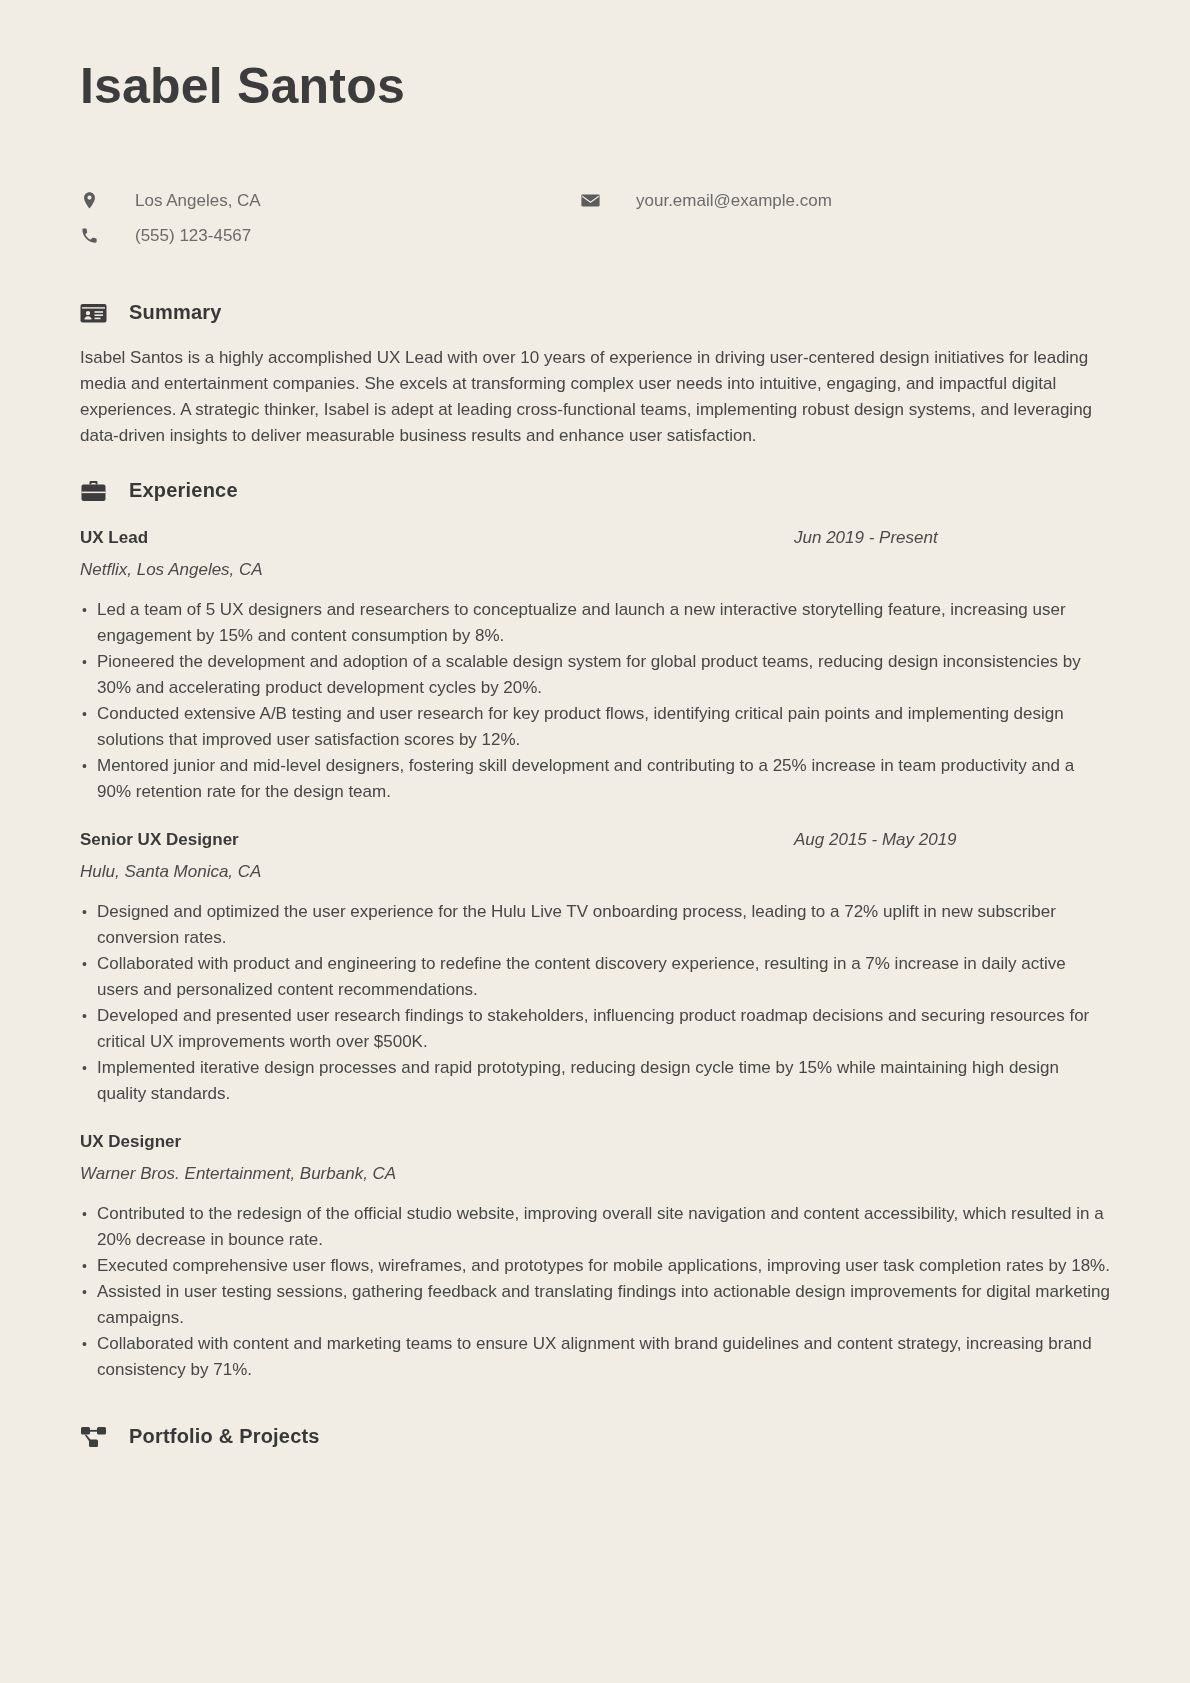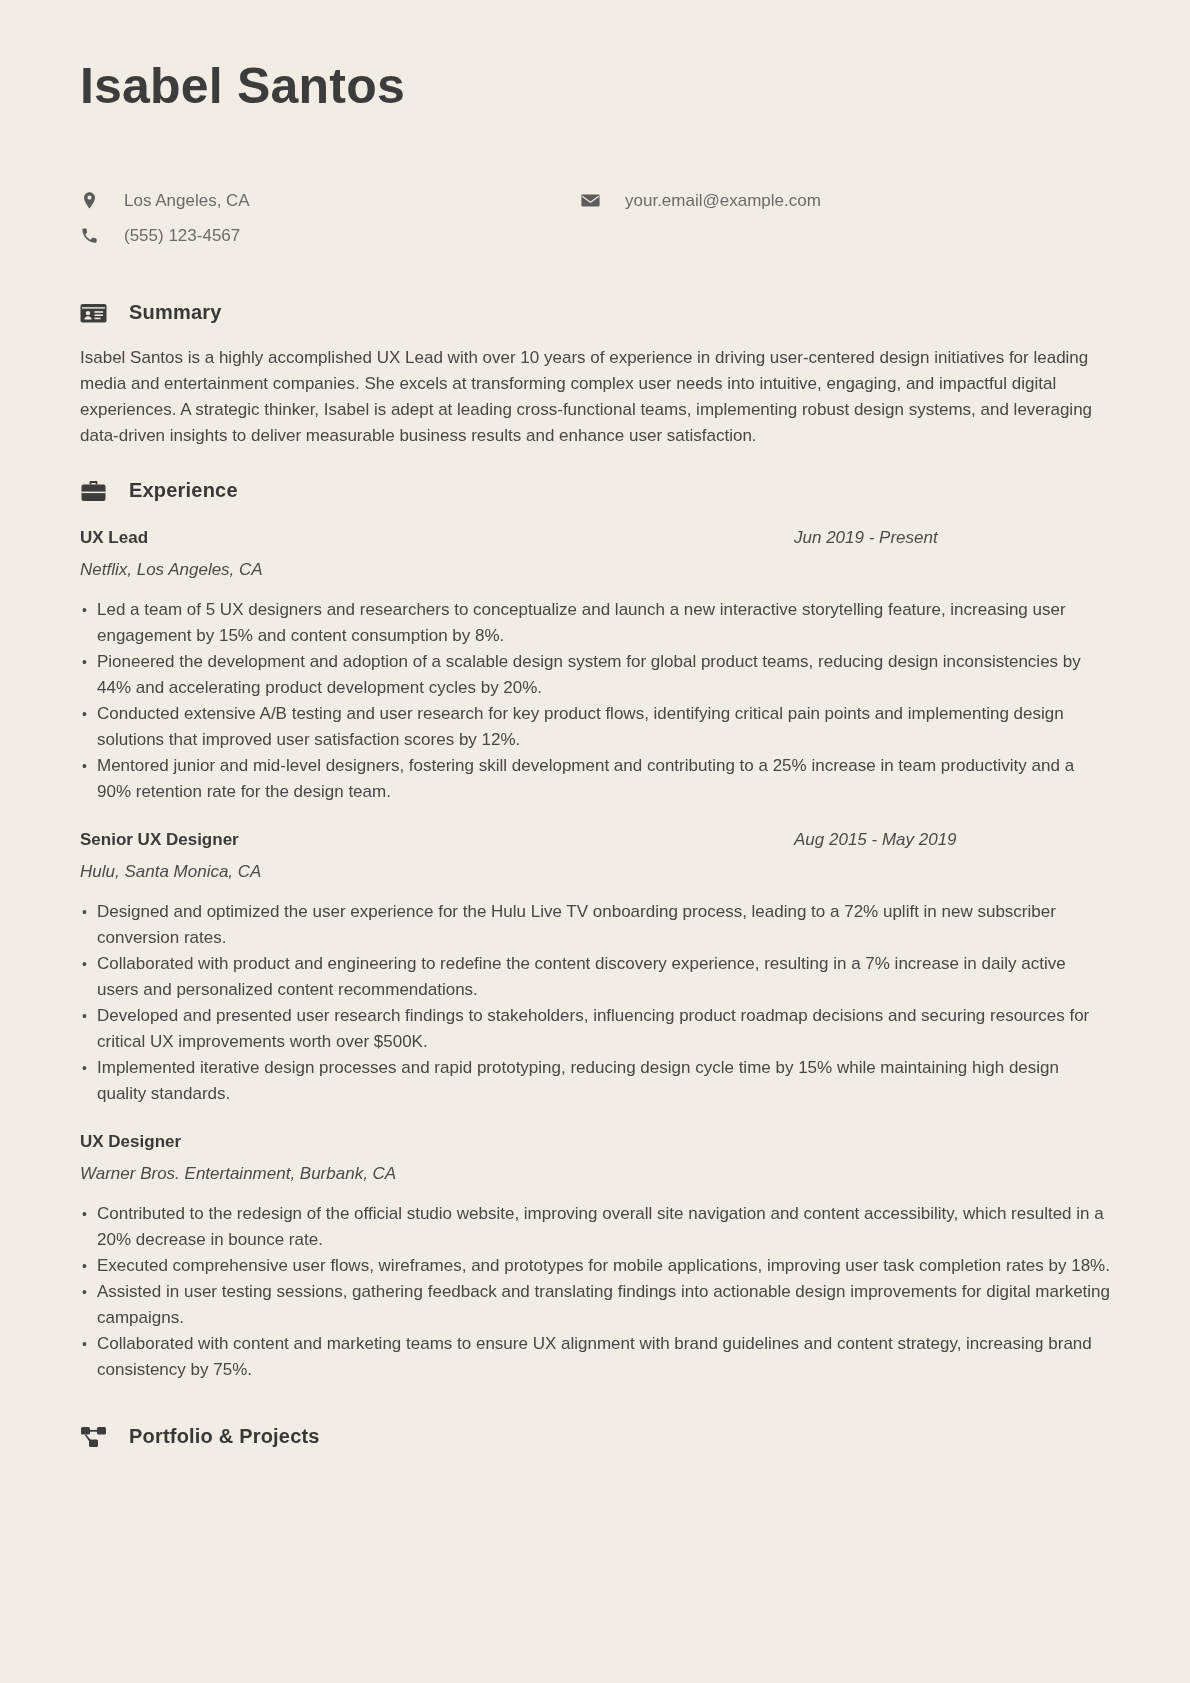--- a/index.html
+++ b/index.html
@@ -20,21 +20,21 @@
     color: #3c3c3c;
     letter-spacing: 0.2px;
     line-height: 1.15;
   }
   .contact {
     margin-top: 72px;
     display: grid;
     grid-template-columns: 480px 1fr;
     row-gap: 9px;
   }
-  .contact-item { display: flex; align-items: center; gap: 25px; font-size: 17px; color: #6b6b6b; line-height: 26px; text-align: right; }
+  .contact-item { display: flex; align-items: center; gap: 36px; font-size: 17px; color: #6b6b6b; line-height: 26px; text-align: right; }
   .contact-item .cicon { width: 19px; height: 19px; color: #5c5c5c; flex: 0 0 auto; display: inline-flex; }
   .contact-item .cicon svg { width: 100%; height: 100%; }
   .c-loc   { grid-column: 1; grid-row: 1; }
   .c-email { grid-column: 2; grid-row: 1; padding-left: 21px; }
   .c-phone { grid-column: 1; grid-row: 2; }
 
   
   section.summary   { margin-top: 52px; }
   section.experience{ margin-top: 30px; }
   section.portfolio { margin-top: 42px; }
@@ -142,21 +142,21 @@
     </div>
 
     <div class="job">
       <div class="job-header">
         <div class="job-title">UX Lead</div>
         <div class="job-dates">Jun 2019 - Present</div>
       </div>
       <div class="job-company">Netflix, Los Angeles, CA</div>
       <ul class="job-bullets">
         <li>Led a team of 5 UX designers and researchers to conceptualize and launch a new interactive storytelling feature, increasing user engagement by 15% and content consumption by 8%.</li>
-        <li>Pioneered the development and adoption of a scalable design system for global product teams, reducing design inconsistencies by 44% and accelerating product development cycles by 20%.</li>
+        <li>Pioneered the development and adoption of a scalable design system for global product teams, reducing design inconsistencies by 30% and accelerating product development cycles by 20%.</li>
         <li>Conducted extensive A/B testing and user research for key product flows, identifying critical pain points and implementing design solutions that improved user satisfaction scores by 12%.</li>
         <li>Mentored junior and mid-level designers, fostering skill development and contributing to a 25% increase in team productivity and a 90% retention rate for the design team.</li>
       </ul>
     </div>
 
     <div class="job">
       <div class="job-header">
         <div class="job-title">Senior UX Designer</div>
         <div class="job-dates">Aug 2015 - May 2019</div>
       </div>
@@ -171,21 +171,21 @@
 
     <div class="job">
       <div class="job-header">
         <div class="job-title">UX Designer</div>
       </div>
       <div class="job-company">Warner Bros. Entertainment, Burbank, CA</div>
       <ul class="job-bullets">
         <li>Contributed to the redesign of the official studio website, improving overall site navigation and content accessibility, which resulted in a 20% decrease in bounce rate.</li>
         <li>Executed comprehensive user flows, wireframes, and prototypes for mobile applications, improving user task completion rates by 18%.</li>
         <li>Assisted in user testing sessions, gathering feedback and translating findings into actionable design improvements for digital marketing campaigns.</li>
-        <li>Collaborated with content and marketing teams to ensure UX alignment with brand guidelines and content strategy, increasing brand consistency by 75%.</li>
+        <li>Collaborated with content and marketing teams to ensure UX alignment with brand guidelines and content strategy, increasing brand consistency by 71%.</li>
       </ul>
     </div>
   </section>
 
   <section class="portfolio">
     <div class="sec-head">
       <span class="sicon">
         <svg viewBox="0 0 27 24" fill="currentColor">
             <rect x="1" y="2" width="9" height="7.5" rx="1.5"></rect>
             <rect x="17" y="2" width="9" height="7.5" rx="1.5"></rect>

